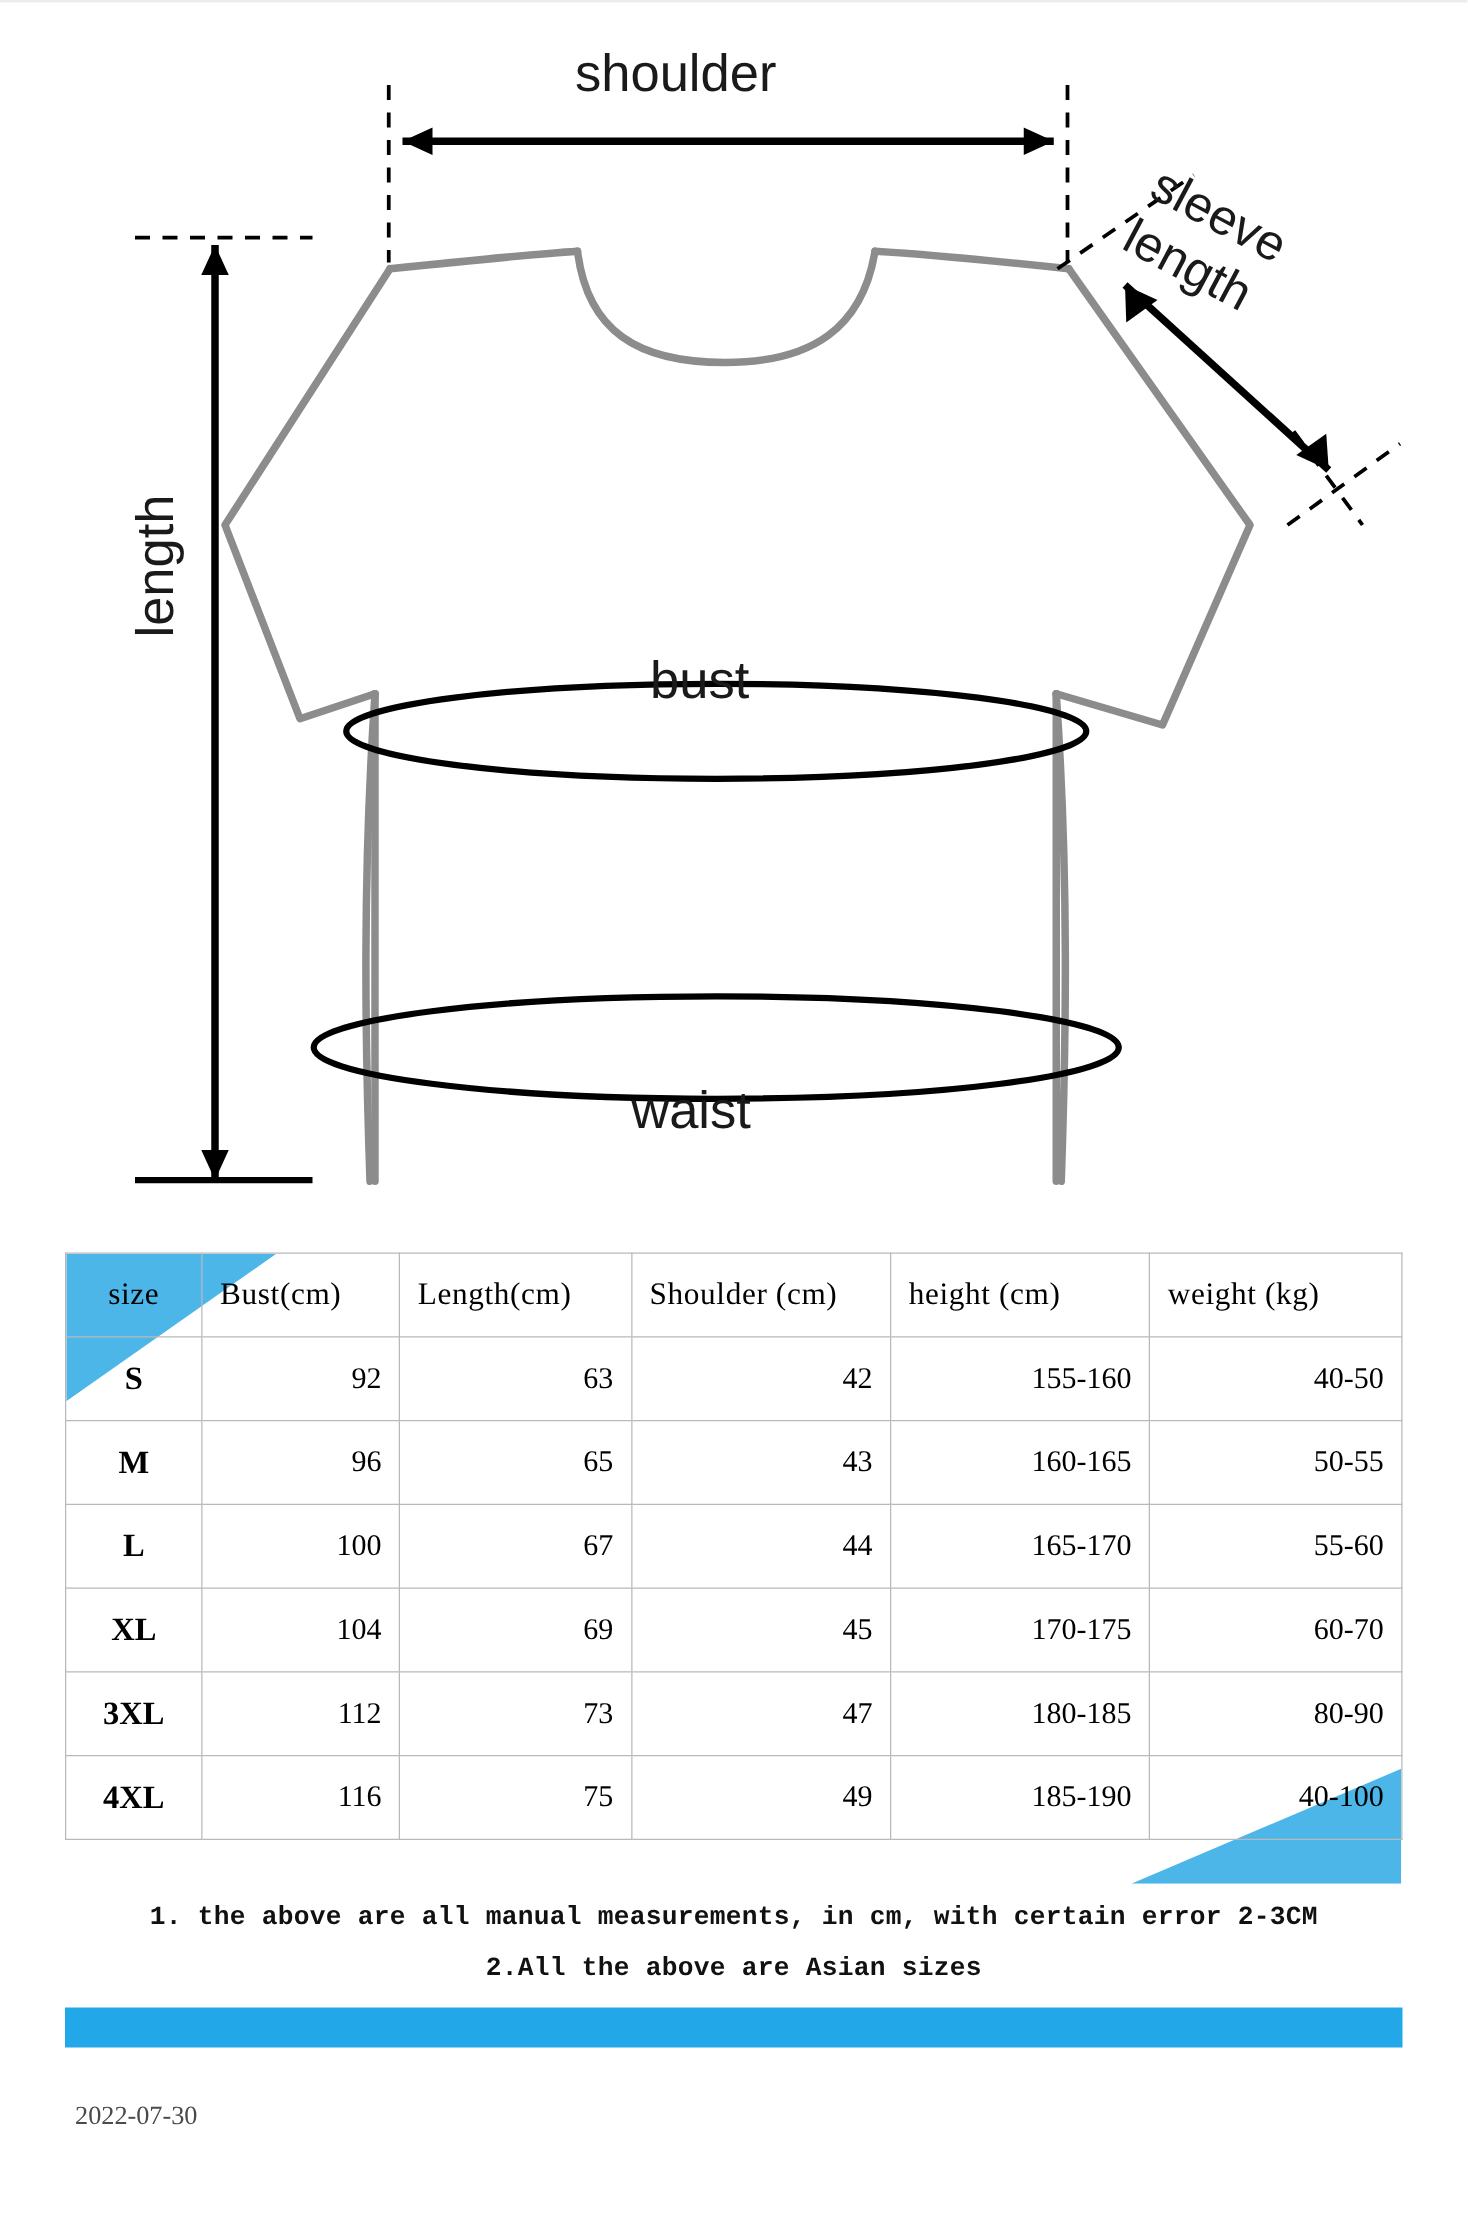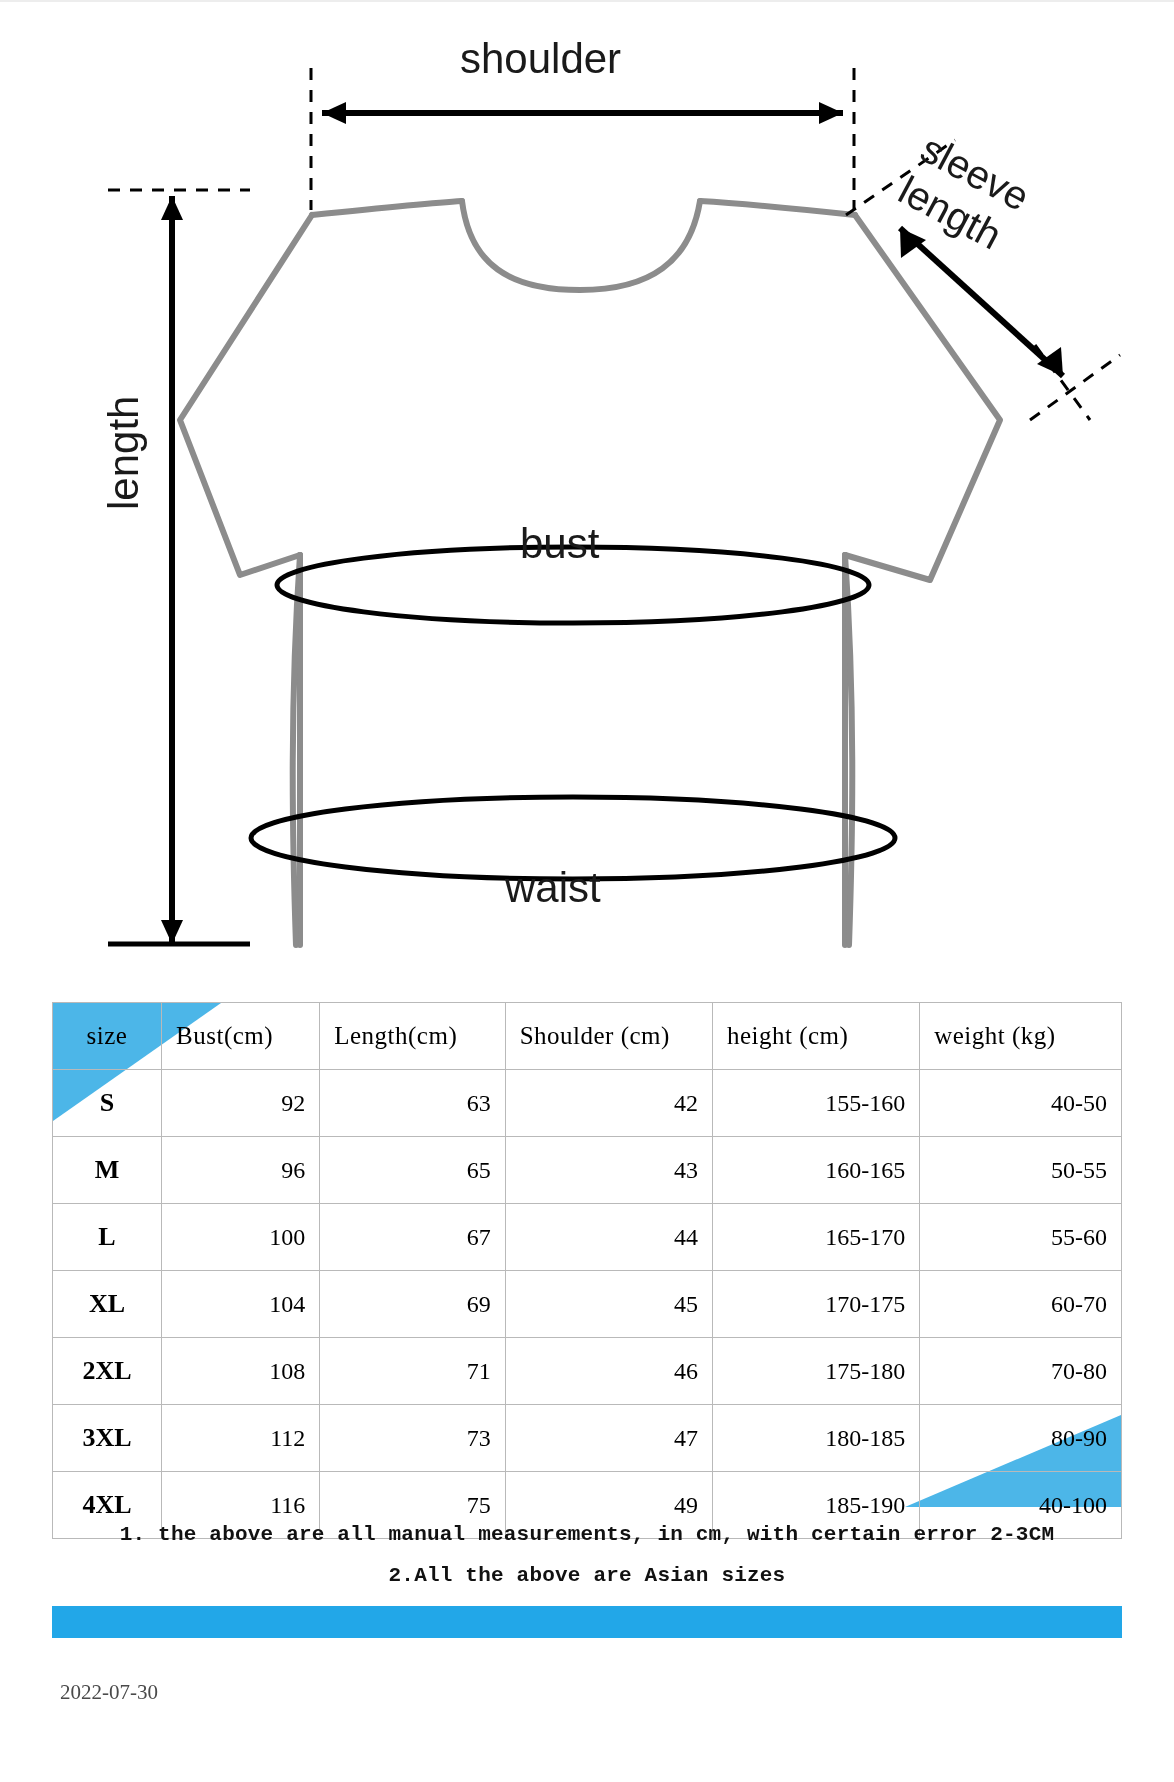--- a/index.html
+++ b/index.html
@@ -283,28 +283,20 @@
         </tr>
         <tr>
           <td class="c0">XL</td>
           <td class="num">104</td>
           <td class="num">69</td>
           <td class="num">45</td>
           <td class="num">170-175</td>
           <td class="num">60-70</td>
         </tr>
         <tr>
-          <td class="c0">2XL</td>
-          <td class="num">108</td>
-          <td class="num">71</td>
-          <td class="num">46</td>
-          <td class="num">175-180</td>
-          <td class="num">70-80</td>
-        </tr>
-        <tr>
           <td class="c0">3XL</td>
           <td class="num">112</td>
           <td class="num">73</td>
           <td class="num">47</td>
           <td class="num">180-185</td>
           <td class="num">80-90</td>
         </tr>
         <tr>
           <td class="c0">4XL</td>
           <td class="num">116</td>

